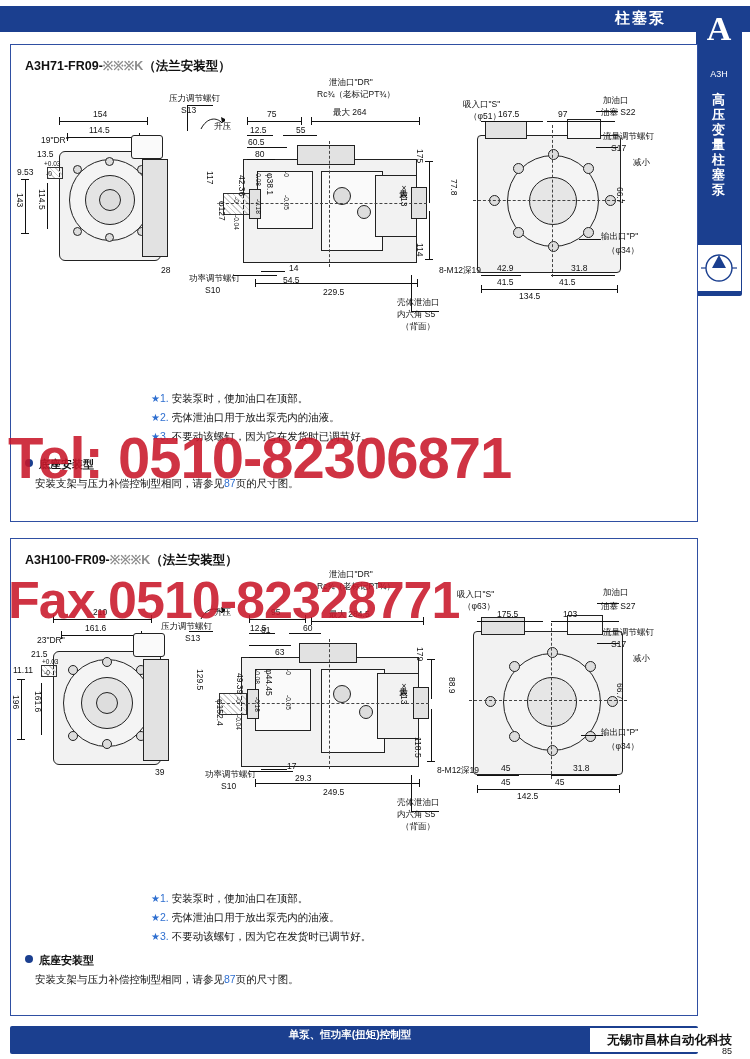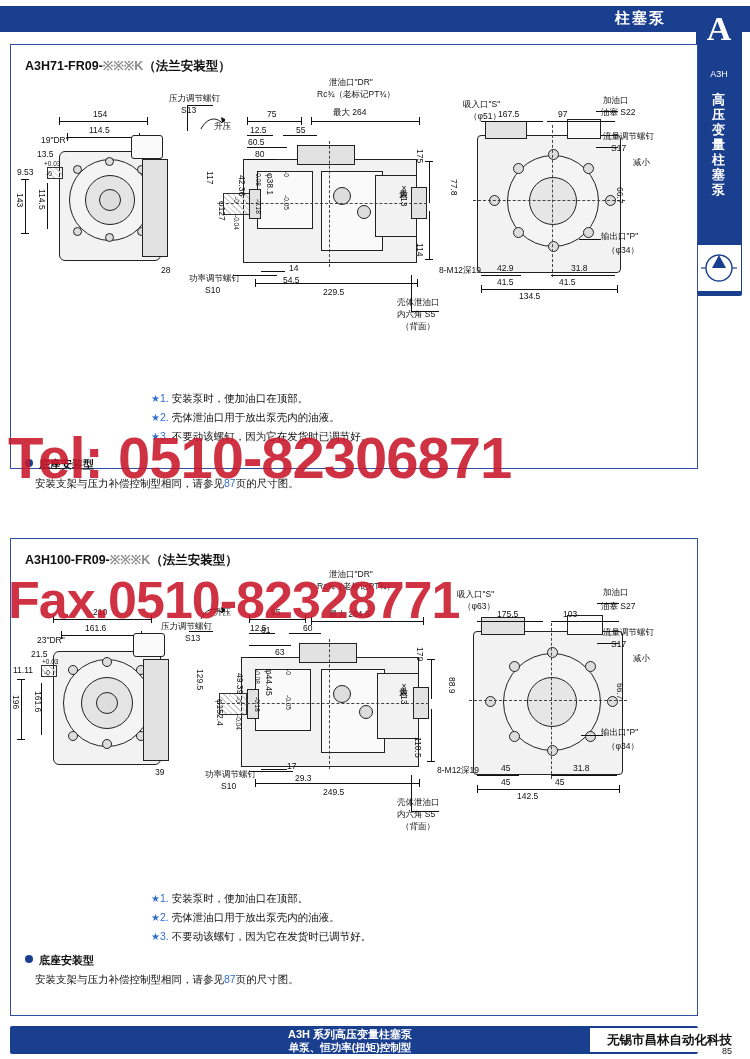--- a/index.html
+++ b/index.html
@@ -43,21 +43,21 @@
   .side-icon{
     position:absolute;right:8px;top:244px;width:46px;height:48px;
     background:#ffffff;border:1px solid #1b3f8f;box-sizing:border-box;
   }
 
   
   .sect{
     position:absolute;left:10px;width:688px;
     border:1px solid #2f4fa2;box-sizing:border-box;background:#fff;
   }
-  #sect1{top:44px;height:425px;}
+  #sect1{top:44px;height:478px;}
   #sect2{top:538px;height:478px;}
 
   .sect-title{
     position:absolute;left:14px;top:12px;
     font-size:12.5px;font-weight:bold;color:#111;
   }
   .sect-title .grey{color:#8c8c8c;}
 
   
   .draw{
@@ -543,23 +543,19 @@
     </div>
   </div>
 
   <div class="wm" id="wm1">Tel: 0510-82306871</div>
   <div class="wm" id="wm3">
     <span>Fax.</span><span>0510-82328771</span>
   </div>
 
   <div class="footer-bar"></div>
   <div class="footer-center">
-    <div>
-      <span>A3H</span>
-      <span>系列高压变量柱塞泵</span>
-    </div>
     <div class="l2">单泵、恒功率(扭矩)控制型</div>
   </div>
   <div class="footer-white"></div>
   <div class="footer-company">无锡市昌林自动化科技</div>
   <div class="page-num">85</div>
 
 </div>
 
 </body></html>

